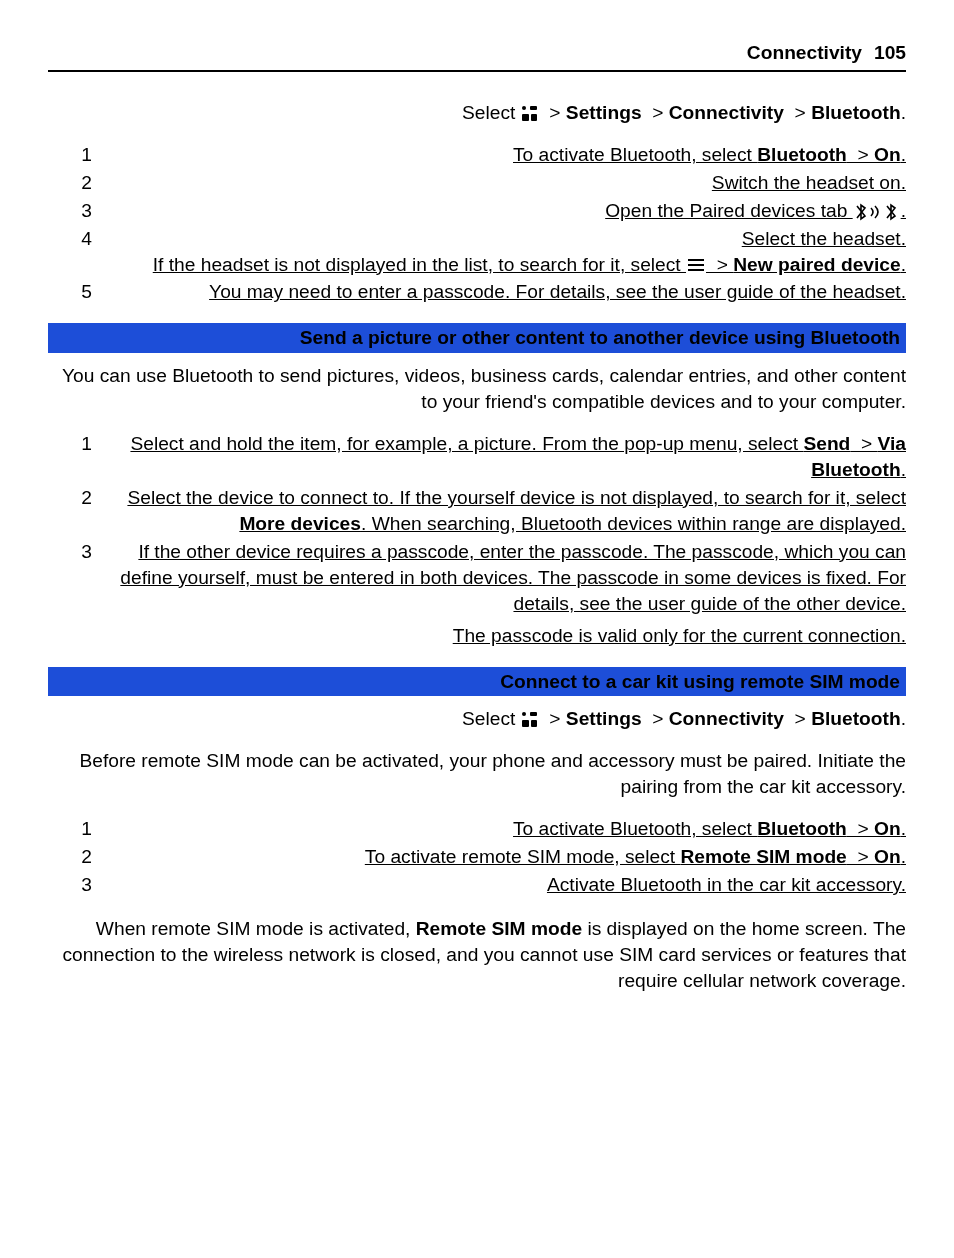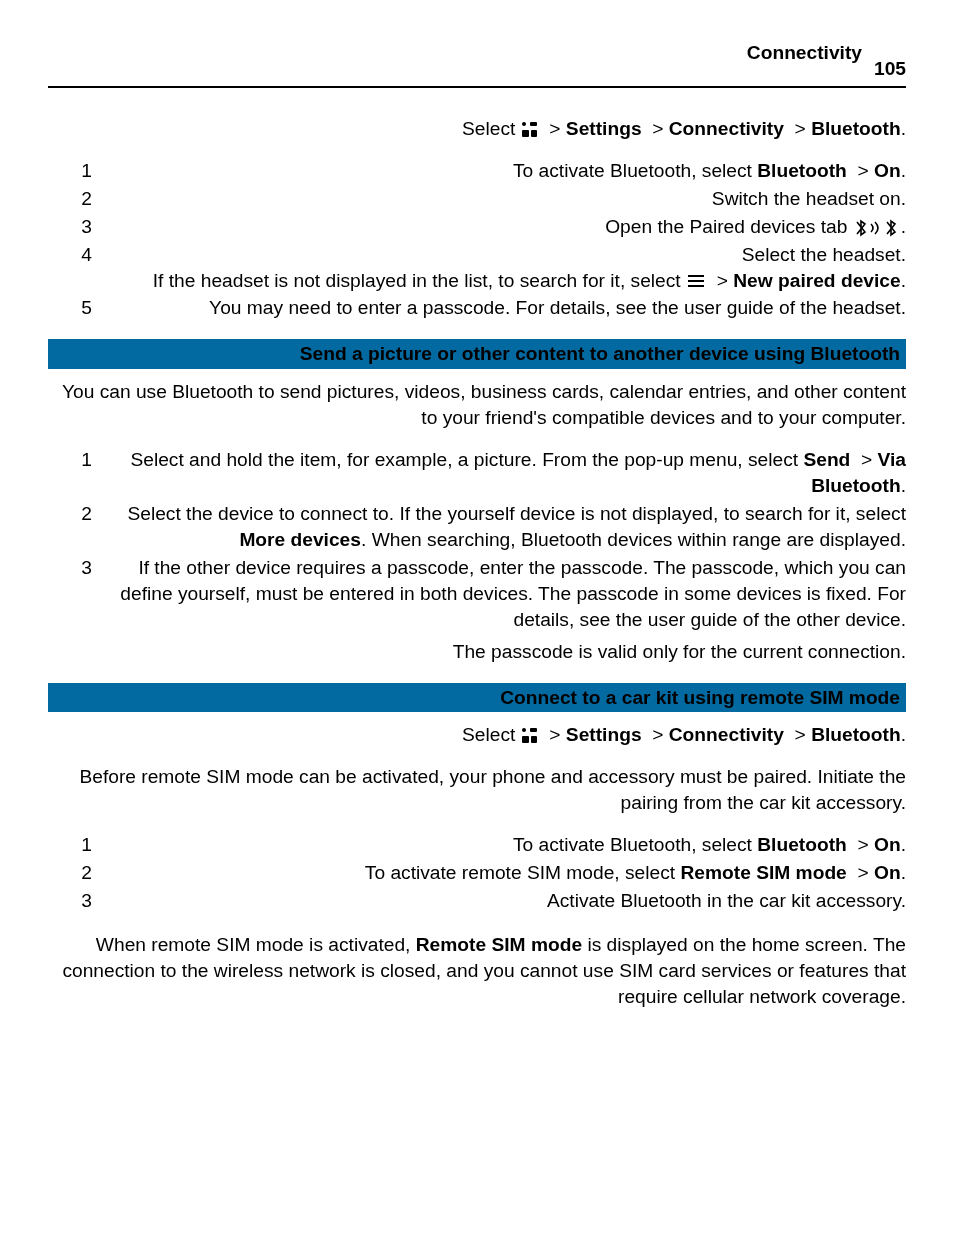--- a/index.html
+++ b/index.html
@@ -18,28 +18,28 @@
     text-align: right;
   }
   .header {
     display: flex;
     justify-content: flex-end;
     border-bottom: 2px solid #000;
     padding-bottom: 4px;
     margin-bottom: 28px;
   }
   .header-title { font-weight: 700; }
-  .header-page  { font-weight: 700; margin-left: 12px; margin-top: 16px; }
+  .header-page  { font-weight: 700; margin-left: 12px; }
   .para { margin: 10px 0 16px 0; }
   .ol { margin: 4px 0 18px 0; padding: 0; list-style: none; }
   .ol li { display: flex; margin: 2px 0; }
   .num { width: 44px; flex: 0 0 44px; }
-  .body { flex: 1; }
+  .body { flex: 1; text-decoration: underline; }
   .section-title {
-    background: #0369a1;
+    background: #1d4ed8;
     font-weight: 700;
     padding: 2px 6px;
     margin: 14px 0 6px 0;
   }
   b { font-weight: 700; }
   .icon { display: inline-block; vertical-align: middle; position: relative; }
   .icon svg { display: block; }
 </style>
 </head>
 <body>

